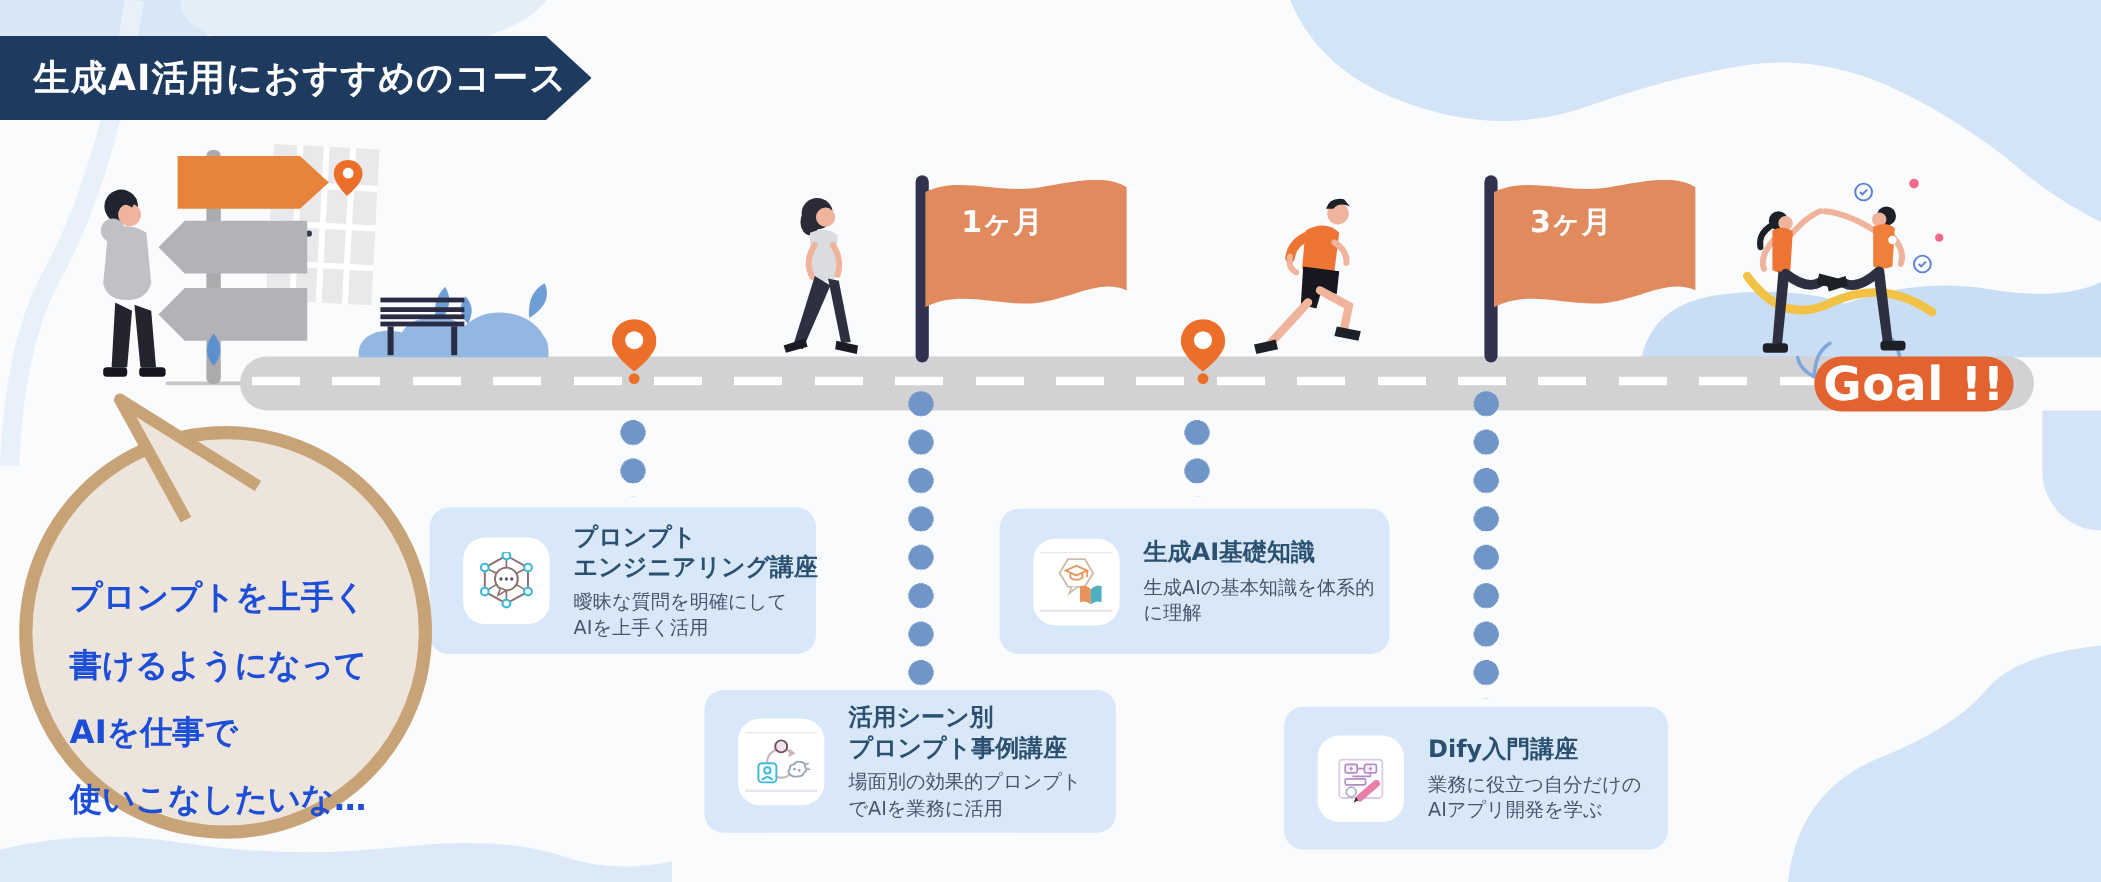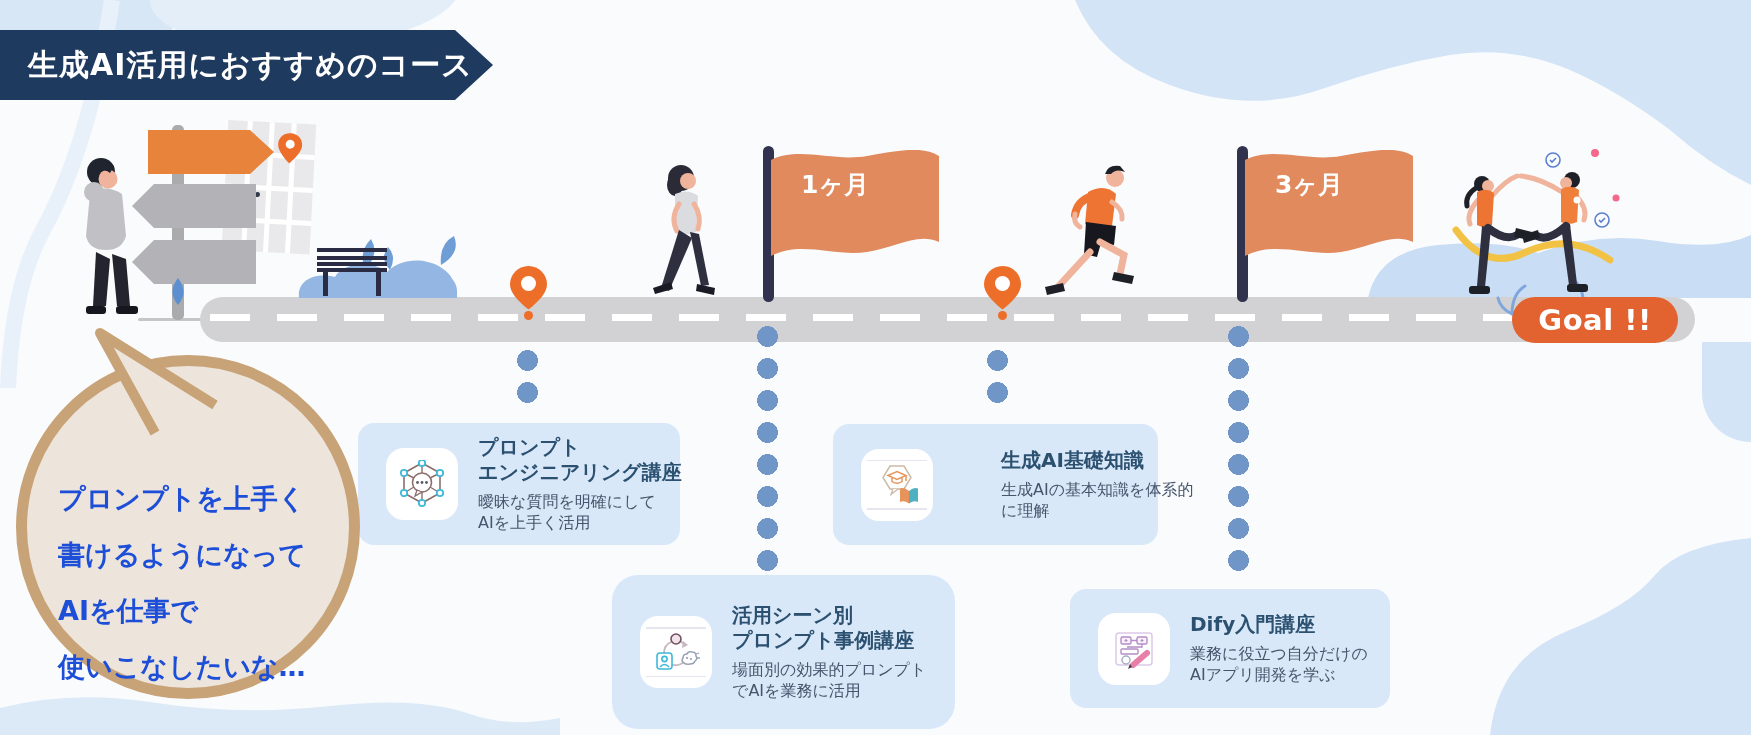--- a/index.html
+++ b/index.html
@@ -36,21 +36,21 @@
   
   .flag{position:absolute;z-index:4;}
   .flag-pole{position:absolute;left:0;top:0;width:11px;height:156px;background:#31334E;border-radius:6px;}
   .flag-cloth{position:absolute;left:8px;top:4px;}
   .flag-label{position:absolute;left:12px;top:22px;width:120px;text-align:center;
               color:#fff;font-size:25px;font-weight:700;}
 
   
   .goal{position:absolute;left:1512px;top:297px;width:166px;height:46px;background:#E2632F;
         border-radius:23px;display:flex;align-items:center;justify-content:center;z-index:4;
-        color:#fff;font-size:29px;font-weight:700;letter-spacing:.5px;}
+        color:#fff;font-size:39px;font-weight:700;letter-spacing:.5px;}
 
   
   .card{position:absolute;background:#D9E8F8;border-radius:16px;display:flex;align-items:center;
         padding-left:28px;box-sizing:border-box;z-index:5;}
   .tile{position:relative;width:72px;height:72px;background:#FFFFFF;border-radius:18px;flex:0 0 auto;
         display:flex;align-items:center;justify-content:center;}
   .tile.lines::before,.tile.lines::after{content:'';position:absolute;left:6px;right:6px;height:1.5px;background:#E6E6EE;}
   .tile.lines::before{top:11px;} .tile.lines::after{bottom:11px;}
   .card-text{margin-left:20px;}
   .card-title{font-size:20px;font-weight:700;color:#2C5170;line-height:1.28;white-space:pre;}
@@ -275,21 +275,21 @@
       </svg>
     </div>
     <div class="card-text">
       <div class="card-title">プロンプト
 エンジニアリング講座</div>
       <div class="card-desc">曖昧な質問を明確にして
 AIを上手く活用</div>
     </div>
   </div>
 
-  <div class="card" style="left:612px;top:575px;width:343px;height:154px;border-radius:26px;">
+  <div class="card" style="left:587px;top:575px;width:343px;height:119px;">
     <div class="tile lines">
       <svg width="48" height="48" viewBox="0 0 48 48">
         <path d="M12,25 A12,12 0 0 1 33,17" fill="none" stroke="#C9B6BE" stroke-width="1.8"></path>
         <path d="M36,25 A12,12 0 0 1 15,33" fill="none" stroke="#C9B6BE" stroke-width="1.8"></path>
         <polygon points="31,13 36,17 30,20" fill="#C9B6BE"></polygon>
         <polygon points="17,37 12,33 18,30" fill="#C9B6BE"></polygon>
         <circle cx="24" cy="11" r="5" fill="#F0E4EA" stroke="#70505E" stroke-width="1.6"></circle>
         <rect x="5" y="25" width="15" height="16" rx="3" fill="#FFFFFF" stroke="#3FB9D8" stroke-width="1.6"></rect>
         <circle cx="12.5" cy="31" r="2.6" fill="none" stroke="#3FB9D8" stroke-width="1.6"></circle>
         <path d="M8,39 q4.5,-5 9,0" fill="none" stroke="#3FB9D8" stroke-width="1.6"></path>
@@ -300,21 +300,21 @@
       </svg>
     </div>
     <div class="card-text">
       <div class="card-title">活用シーン別
 プロンプト事例講座</div>
       <div class="card-desc">場面別の効果的プロンプト
 でAIを業務に活用</div>
     </div>
   </div>
 
-  <div class="card" style="left:833px;top:424px;width:325px;height:121px;gap:48px;">
+  <div class="card" style="left:833px;top:424px;width:325px;height:121px;">
     <div class="tile lines">
       <svg width="48" height="48" viewBox="0 0 48 48">
         <polygon points="17,5 31,5 38,16.5 31,28 17,28 10,16.5" fill="#FFFFFF" stroke="#CBBBA8" stroke-width="1.5"></polygon>
         <path d="M20,28 l-2,5.5 l7,-5.5" fill="#FFFFFF" stroke="#CBBBA8" stroke-width="1.3"></path>
         <polygon points="15,14.5 24,10.5 33,14.5 24,18.5" fill="none" stroke="#E8965A" stroke-width="1.5"></polygon>
         <path d="M19,16.5 v4 q5,3.5 10,0 v-4" fill="none" stroke="#E8965A" stroke-width="1.5"></path>
         <line x1="33" y1="14.5" x2="33" y2="20" stroke="#E8965A" stroke-width="1.5"></line>
         <path d="M36,30 q-5,-4.5 -9,-2.5 l0,13.5 q4,-2 9,1.5 z" fill="#E8935C"></path>
         <path d="M36,30 q5,-4.5 9,-2.5 l0,13.5 q-4,-2 -9,1.5 z" fill="#4FB0C2"></path>
       </svg>

